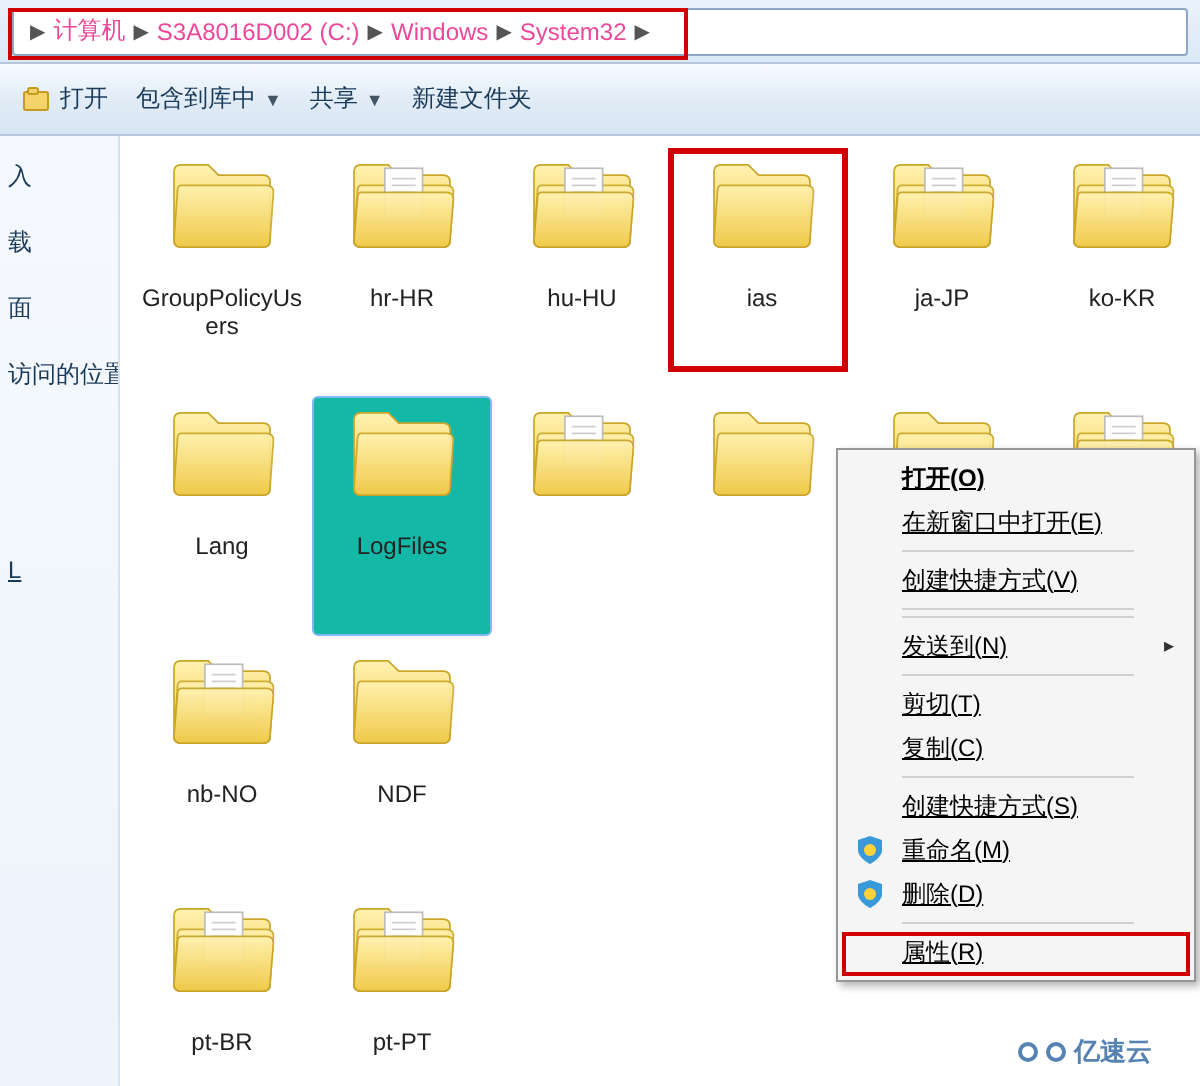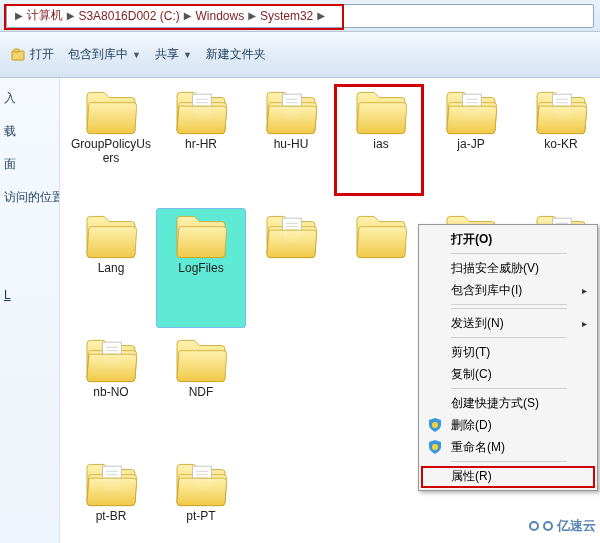--- a/index.html
+++ b/index.html
@@ -1,50 +1,50 @@
 <!DOCTYPE html>
 <html><head>
 <meta charset="utf-8">
 <style>
   * { box-sizing: border-box; margin: 0; padding: 0; font-family: "Microsoft YaHei", "Segoe UI", Tahoma, sans-serif; }
   body { background: #fff; width: 600px; height: 543px; overflow: hidden; position: relative; font-size: 12px; }
   .window { width: 600px; height: 543px; display: flex; flex-direction: column; background: #f1f6fb; }
   
   .addrbar { height: 32px; display: flex; align-items: center; padding: 2px 6px; background: linear-gradient(#e9f2fb,#dce9f7); border-bottom: 1px solid #b6c7da; }
   .addrbox { flex: 1; height: 24px; background: #fff; border: 1px solid #8ea7c4; border-radius: 2px; display: flex; align-items: center; padding: 0 4px; overflow: hidden; }
-  .crumb { display: inline-flex; align-items: center; color: #7f1d1d; white-space: nowrap; }
+  .crumb { display: inline-flex; align-items: center; color: #ec4899; white-space: nowrap; }
   .sep { margin: 0 4px; color: #555; font-size: 10px; }
   .hl-addr { position:absolute; top:4px; left:4px; width:340px; height:26px; border:2px solid #d00000; pointer-events:none; }
   
-  .toolbar { height: 46px; display:flex; align-items:center; gap:14px; padding: 6px 10px; background: linear-gradient(#f7fbff,#e2ecf7,#d6e4f2); border-bottom:1px solid #b6c7da; color:#1a3a5a; }
+  .toolbar { height: 36px; display:flex; align-items:center; gap:14px; padding: 6px 10px; background: linear-gradient(#f7fbff,#e2ecf7,#d6e4f2); border-bottom:1px solid #b6c7da; color:#1a3a5a; }
   .tbtn { display:flex; align-items:center; gap:4px; cursor:default; }
   .dd { font-size:9px; color:#456; }
   .tico { width:16px; height:16px; display:inline-block; }
   
   .main { flex:1; display:flex; background:#fff; overflow:hidden; }
   .sidebar { width:60px; background: linear-gradient(#f5f9ff,#eef4fb); border-right:1px solid #d6e2ef; display:flex; flex-direction:column; gap:16px; padding:12px 4px; font-size:12px; color:#1a3a5a; overflow:hidden;}
   .side-item { white-space:nowrap; }
   .side-item.k { text-decoration:underline; }
   .content { flex:1; position:relative; padding:6px 6px; display:grid; grid-template-columns: repeat(6, 90px); grid-auto-rows: 120px; gap:4px 0; overflow:hidden; }
   .item { display:flex; flex-direction:column; align-items:center; justify-content:flex-start; text-align:center; padding:4px 2px; border:1px solid transparent; border-radius:3px; }
-  .item.selected { background:#5eead4; border-color:#7fb7ef; }
+  .item.selected { background:#14b8a6; border-color:#7fb7ef; }
   .folder-ico { width:56px; height:48px; position:relative; }
   .folder-ico svg { width:100%; height:100%; }
-  .lbl { margin-top:0; font-size:12px; color:#222; line-height:1.2; max-width:84px; word-wrap:break-word; }
+  .lbl { margin-top:15px; font-size:12px; color:#222; line-height:1.2; max-width:84px; word-wrap:break-word; }
   .hl-sel { position:absolute; top:6px; left:274px; width:90px; height:112px; border:3px solid #d00000; pointer-events:none; z-index:5; }
   
   .ctxt { position:absolute; top:224px; left:418px; width:180px; background:#f5f5f5; border:1px solid #979797; box-shadow:2px 2px 4px rgba(0,0,0,.3); padding:3px 2px; z-index:20; font-size:12px; }
   .ctxt .sepln { height:1px; background:#d0d0d0; margin:3px 28px 3px 30px; }
-  .mi { display:flex; align-items:center; height:22px; padding:0 14px 0 30px; position:relative; cursor:default; }
+  .mi { display:flex; align-items:center; height:22px; padding:0 14px 0 30px; position:relative; cursor:default;text-decoration:underline; }
   .mi.arrow::after { content:"▸"; position:absolute; right:8px; font-size:10px; color:#333; }
   .mi .mico { position:absolute; left:6px; width:16px; height:16px; }
   .mi.bold { font-weight:bold; }
   .hl-prop { position:absolute; bottom:2px; left:2px; width:174px; height:22px; border:2px solid #d00000; pointer-events:none; }
   
-  .wm { position:absolute; right:4px; bottom:8px; display:flex; align-items:center; gap:4px; color:#3a6ea5; font-weight:bold; font-size:13px; z-index:30; opacity:.85; }
+  .wm { position:absolute; right:24px; bottom:8px; display:flex; align-items:center; gap:4px; color:#3a6ea5; font-weight:bold; font-size:13px; z-index:30; opacity:.85; }
   .wm .b { width:10px; height:10px; border:2px solid #3a6ea5; border-radius:50%; }
 </style>
 </head>
 <body>
 
 <svg width="0" height="0" style="position:absolute">
   <defs>
     <linearGradient id="fg" x1="0" y1="0" x2="0" y2="1">
       <stop offset="0" stop-color="#fff2b0"></stop>
         <stop offset="1" stop-color="#f0c94a"></stop>
@@ -244,55 +244,55 @@
         </div>
         <div class="item" style="visibility: hidden;"></div>
         <div class="item" style="visibility: hidden;"></div>
       </div>
   </div>
 
   <div class="ctxt">
     <div class="mi bold">
         <span>打开(O)</span>
       </div>
-    <div class="sepln"></div>
-    <div class="mi">
-        <span>扫描安全威胁(V)</span>
-      </div>
-    <div class="mi arrow">
-        <span>包含到库中(I)</span>
+    <div class="mi">
+        <span>在新窗口中打开(E)</span>
+      </div>
+    <div class="sepln"></div>
+    <div class="mi">
+        <span>创建快捷方式(V)</span>
       </div>
     <div class="sepln"></div>
     <div class="sepln"></div>
     <div class="mi arrow">
         <span>发送到(N)</span>
       </div>
     <div class="sepln"></div>
     <div class="mi">
         <span>剪切(T)</span>
       </div>
     <div class="mi">
         <span>复制(C)</span>
       </div>
     <div class="sepln"></div>
     <div class="mi">
         <span>创建快捷方式(S)</span>
       </div>
+    <div class="mi">
+      <span class="mico"><svg viewBox="0 0 16 16">
+            <use href="#shield2"></use>
+          </svg></span>
+      <span>重命名(M)</span>
+    </div>
     <div class="mi">
       <span class="mico"><svg viewBox="0 0 16 16">
             <use href="#shield2"></use>
           </svg></span>
       <span>删除(D)</span>
     </div>
-    <div class="mi">
-      <span class="mico"><svg viewBox="0 0 16 16">
-            <use href="#shield2"></use>
-          </svg></span>
-      <span>重命名(M)</span>
-    </div>
     <div class="sepln"></div>
     <div class="mi">
         <span>属性(R)</span>
       </div>
     <div class="hl-prop"></div>
   </div>
 
   <div class="wm">
     <span class="b"></span>
     <span class="b"></span>

